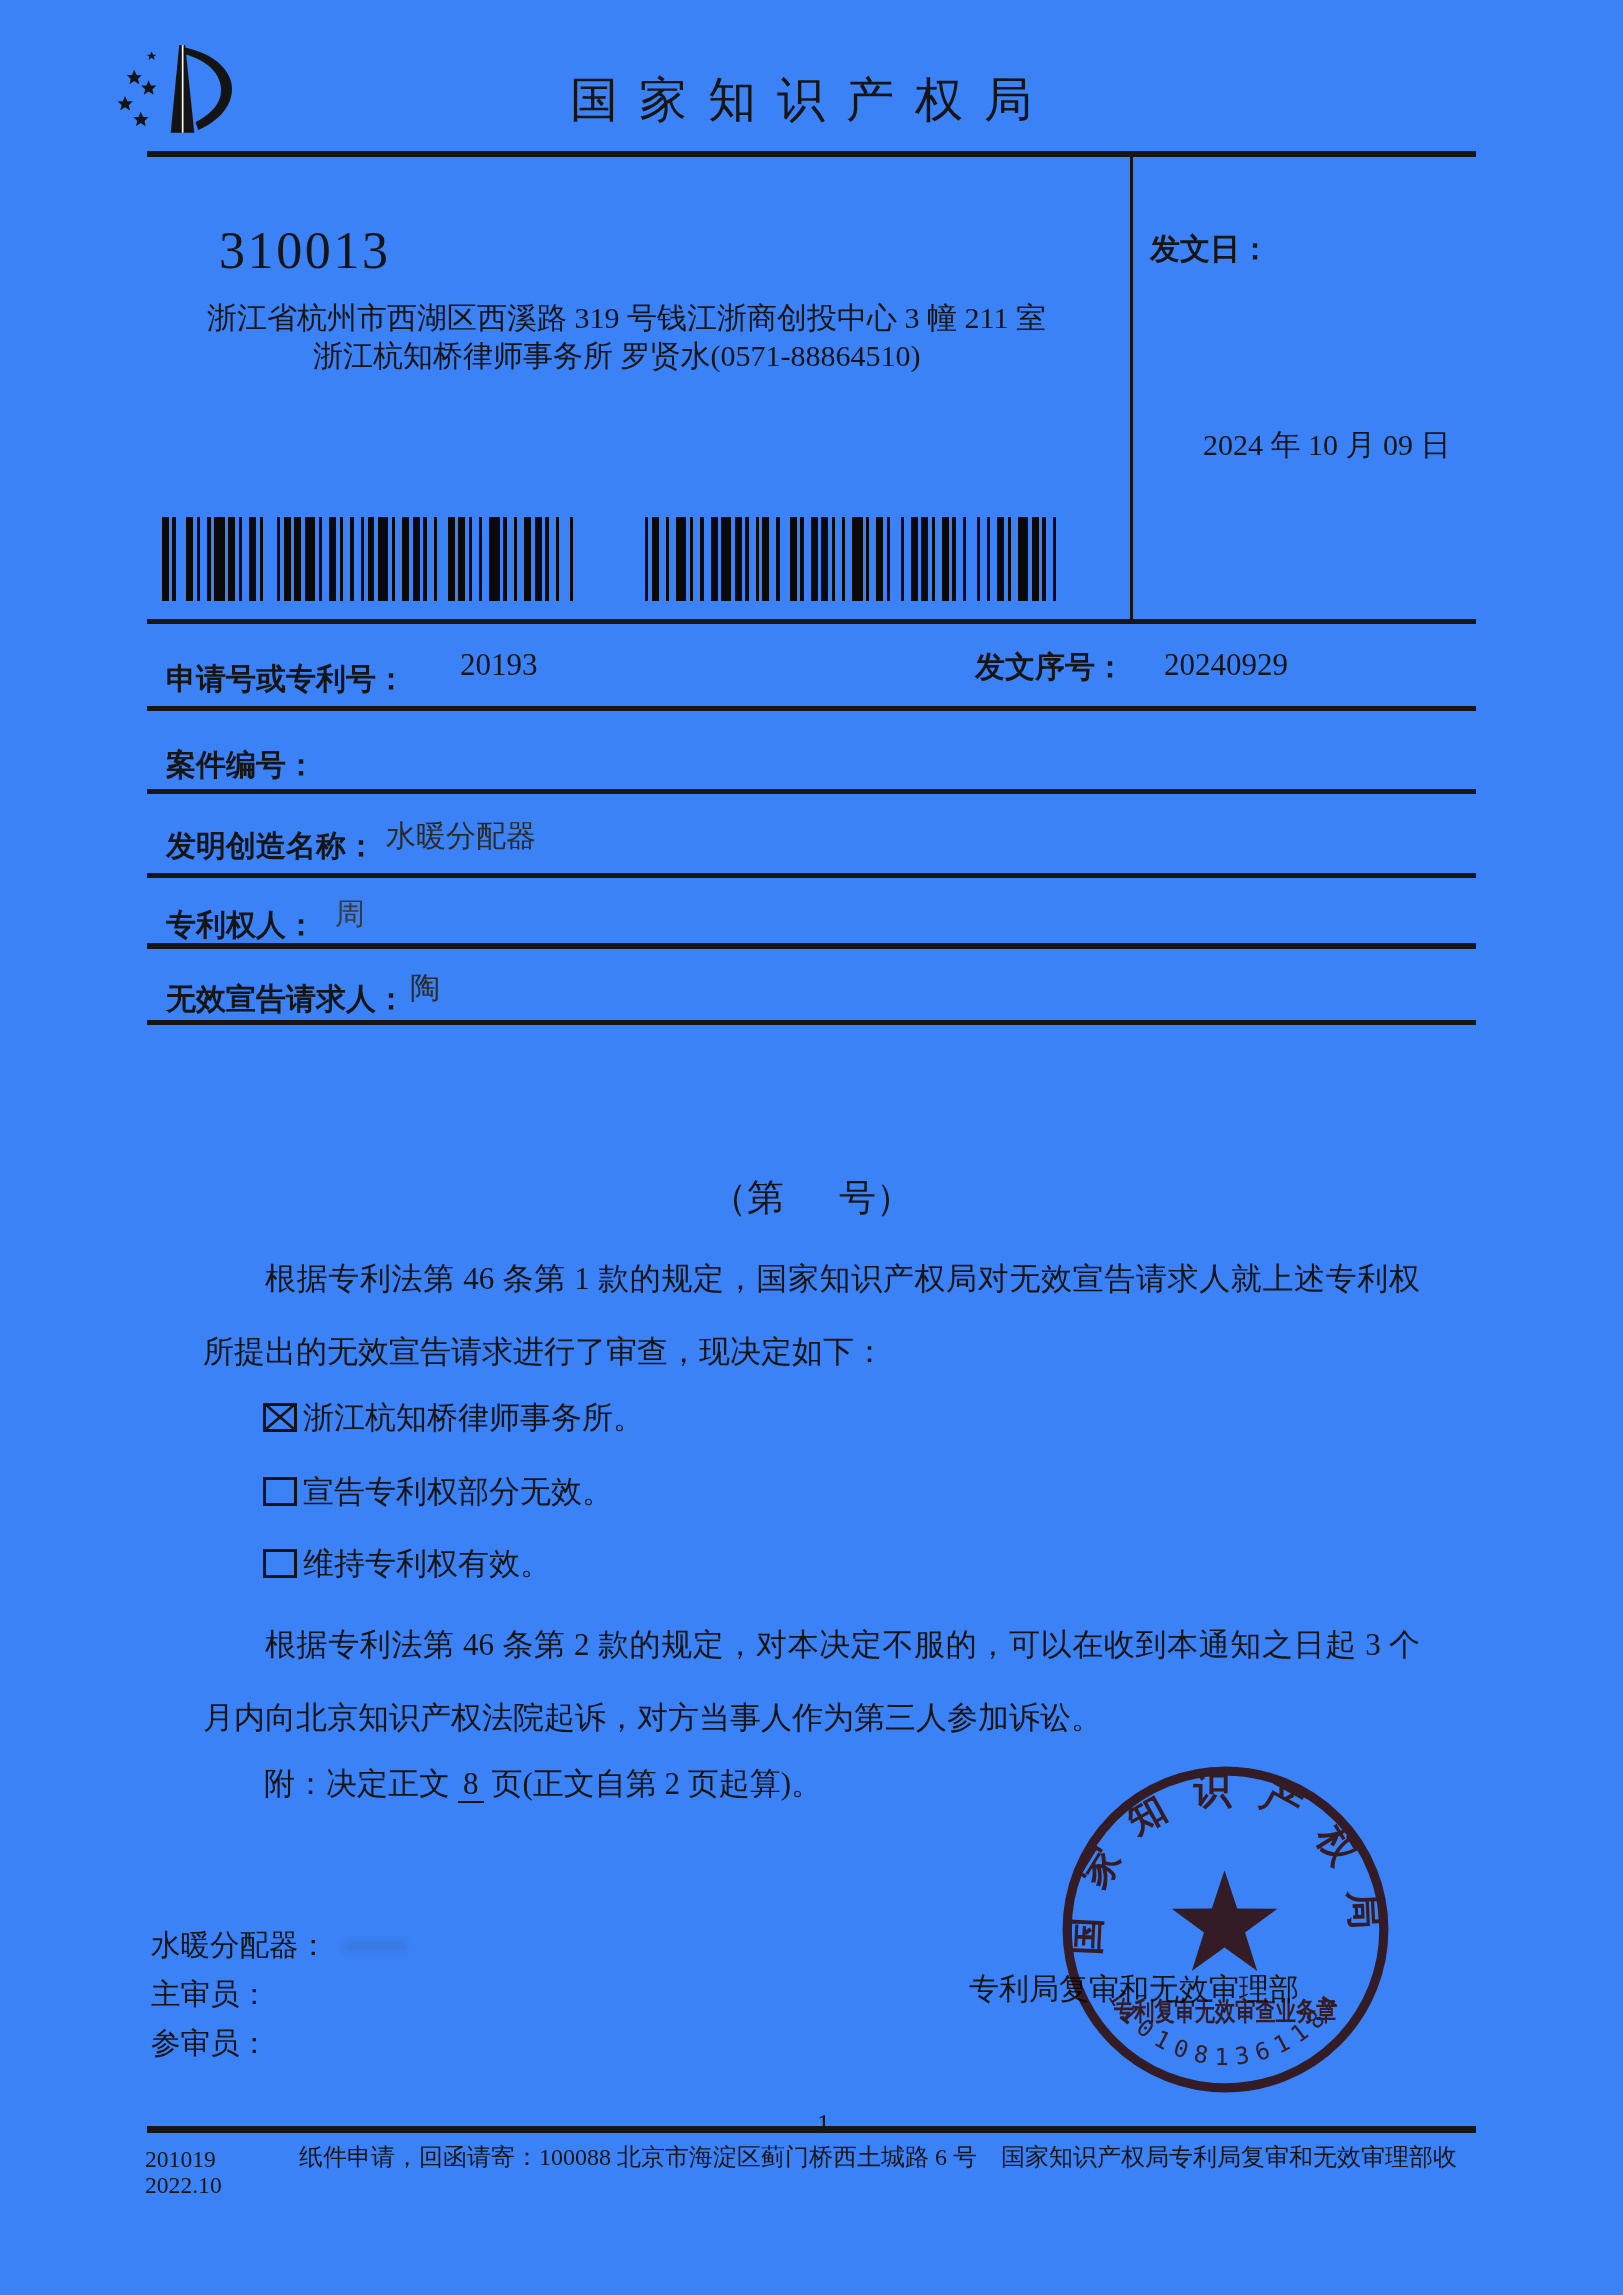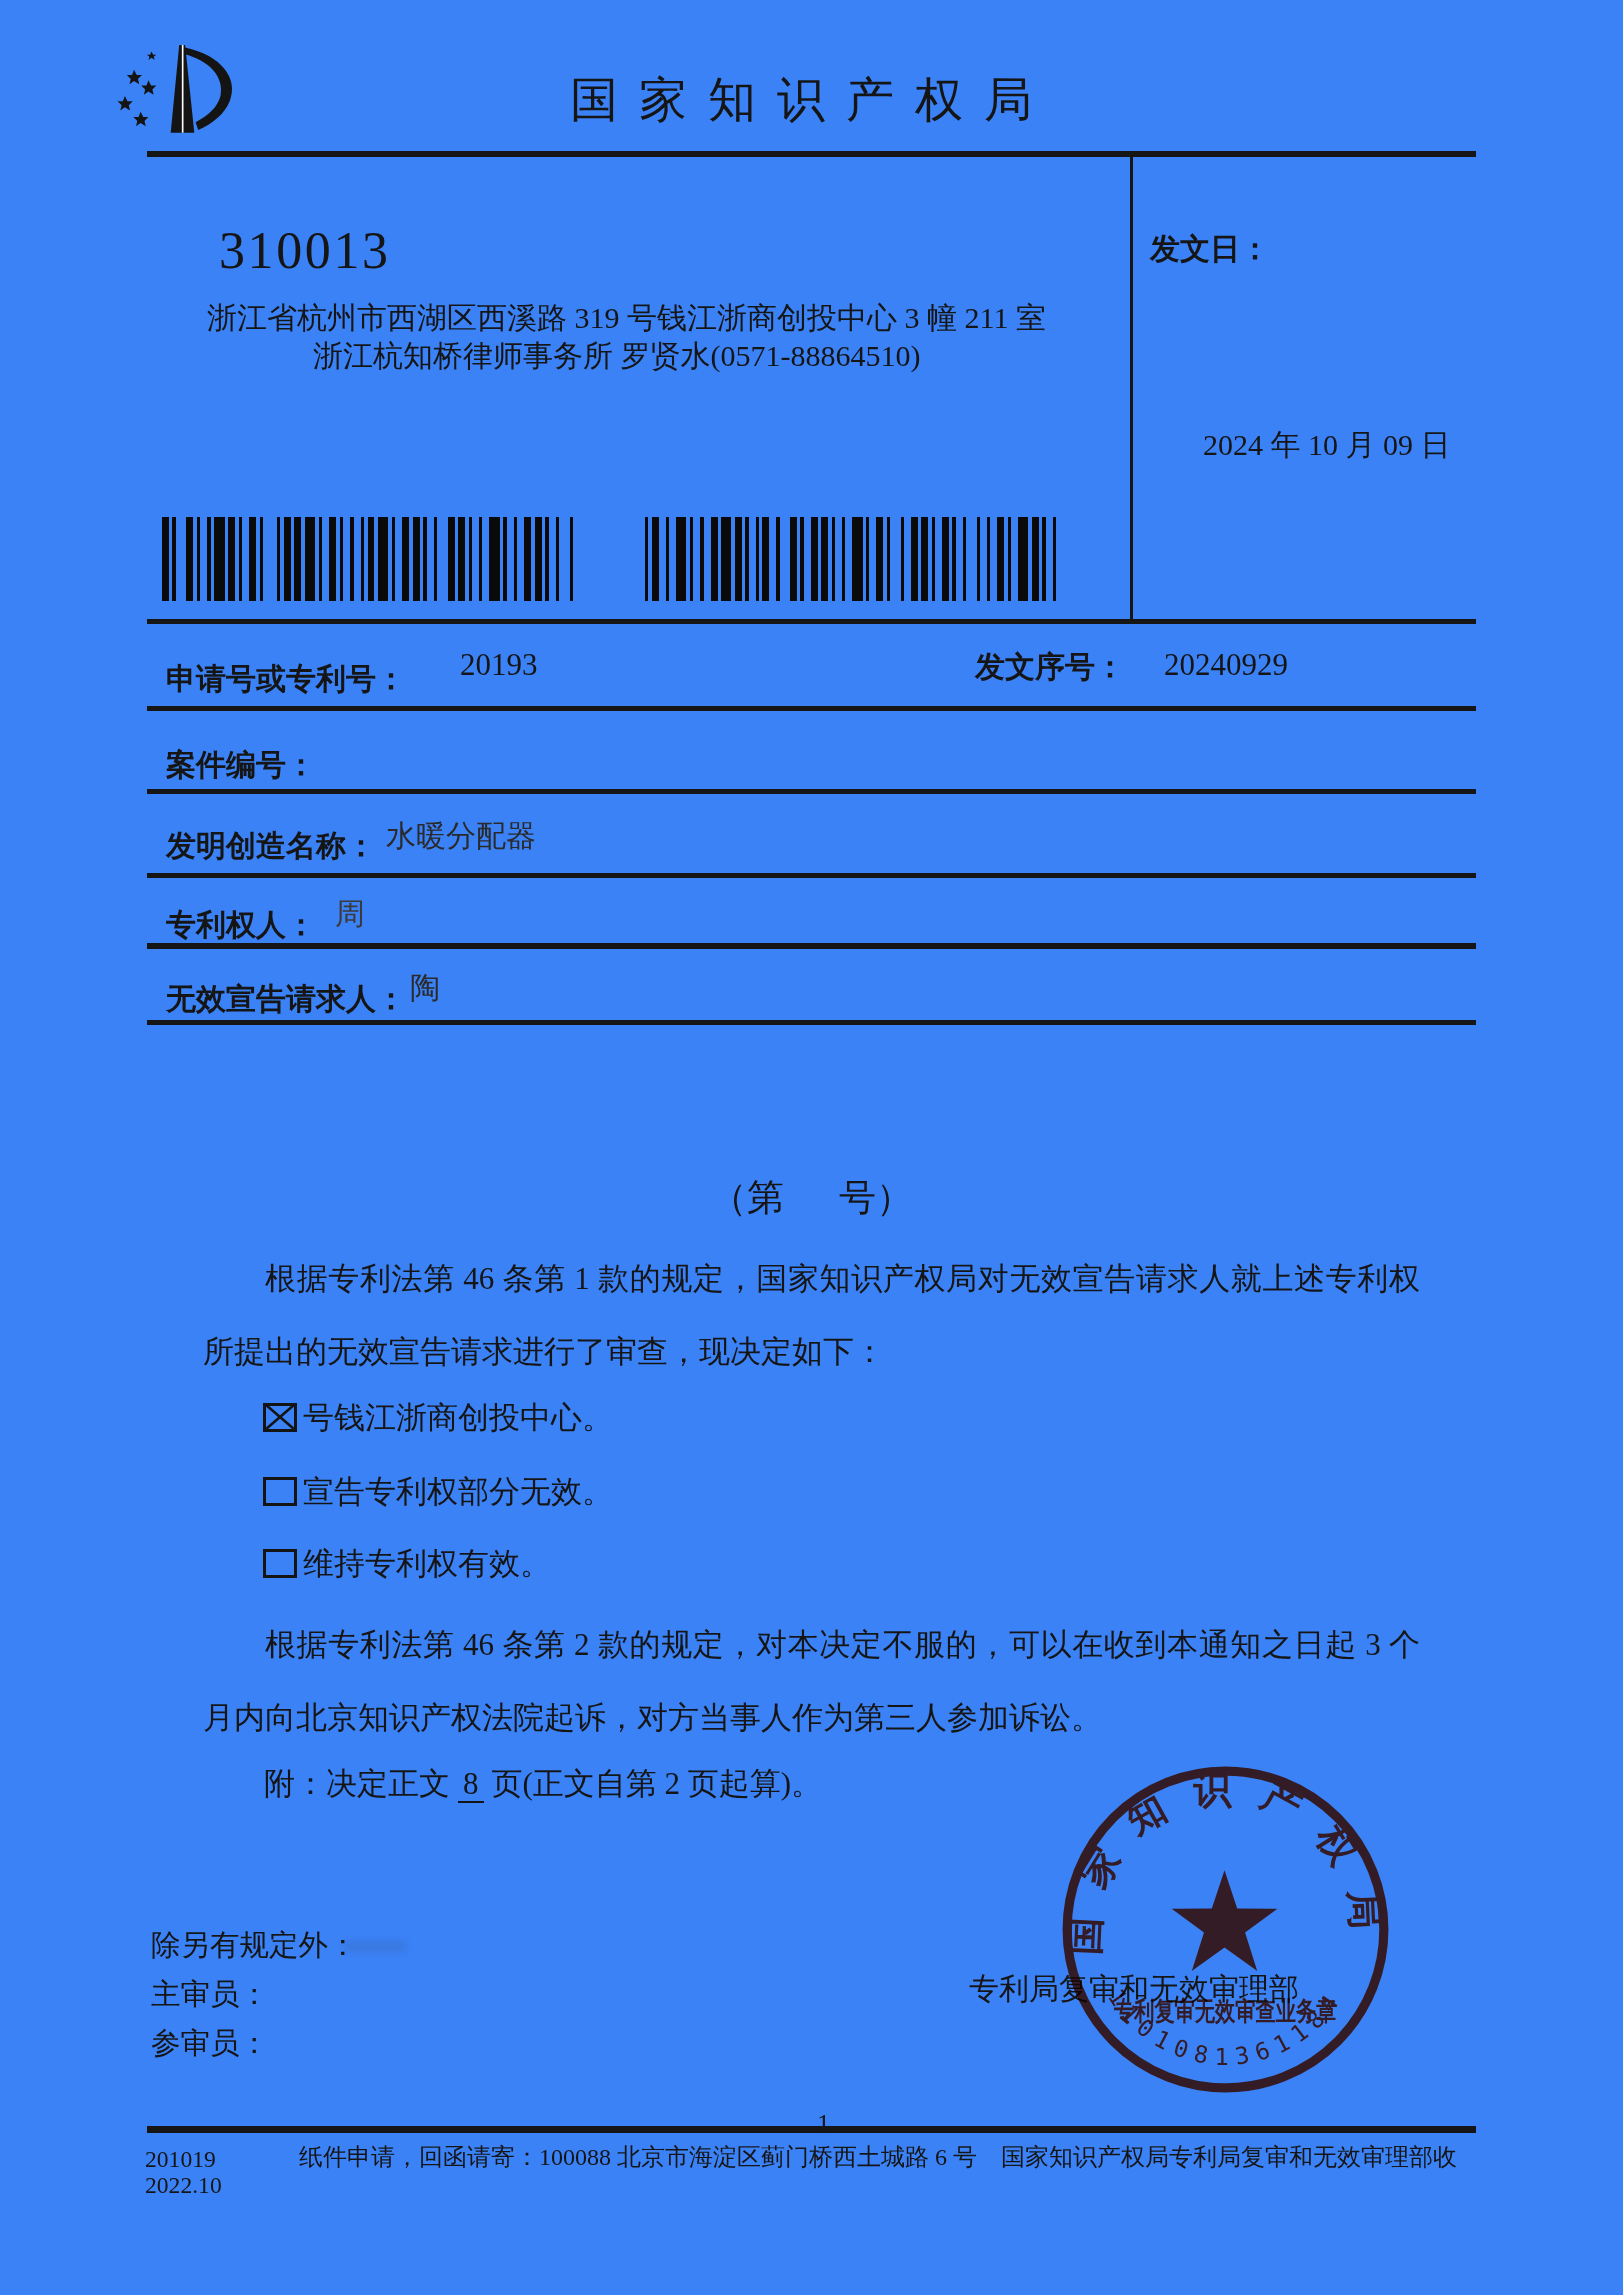--- a/index.html
+++ b/index.html
@@ -202,36 +202,36 @@
 
   <div class="abs para para1">根据专利法第 46 条第 1 款的规定，国家知识产权局对无效宣告请求人就上述专利权所提出的无效宣告请求进行了审查，现决定如下：</div>
 
   <div class="abs opt opt1">
     <span class="cbox">
         <svg viewBox="0 0 46 40">
           <line x1="2" y1="2" x2="44" y2="38"></line>
           <line x1="44" y1="2" x2="2" y2="38"></line>
         </svg>
       </span>
-    <span>号钱江浙商创投中心。</span>
+    <span>浙江杭知桥律师事务所。</span>
   </div>
   <div class="abs opt opt2">
     <span class="cbox"></span>
     <span>宣告专利权部分无效。</span>
   </div>
   <div class="abs opt opt3">
     <span class="cbox"></span>
     <span>维持专利权有效。</span>
   </div>
 
   <div class="abs para para2">根据专利法第 46 条第 2 款的规定，对本决定不服的，可以在收到本通知之日起 3 个月内向北京知识产权法院起诉，对方当事人作为第三人参加诉讼。</div>
 
   <div class="abs attach"><span>附：决定正文</span> <span class="pg">8</span> <span>页(正文自第 2 页起算)。</span></div>
 
-  <div class="abs sig sig1">除另有规定外：</div>
+  <div class="abs sig sig1">水暖分配器：</div>
   <div class="abs sig sig2">主审员：</div>
   <div class="abs sig sig3">参审员：</div>
   <div class="abs smudge"></div>
   <div class="abs dept">专利局复审和无效审理部</div>
 
   <svg class="abs stamp" viewBox="0 0 515 515">
     <defs>
       <path id="arcTop" d="M73,314 A193,193 0 1 1 442,314" fill="none"></path>
       <path id="arcBottom" d="M75,355 A207,207 0 0 0 440,355" fill="none"></path>
     </defs>

